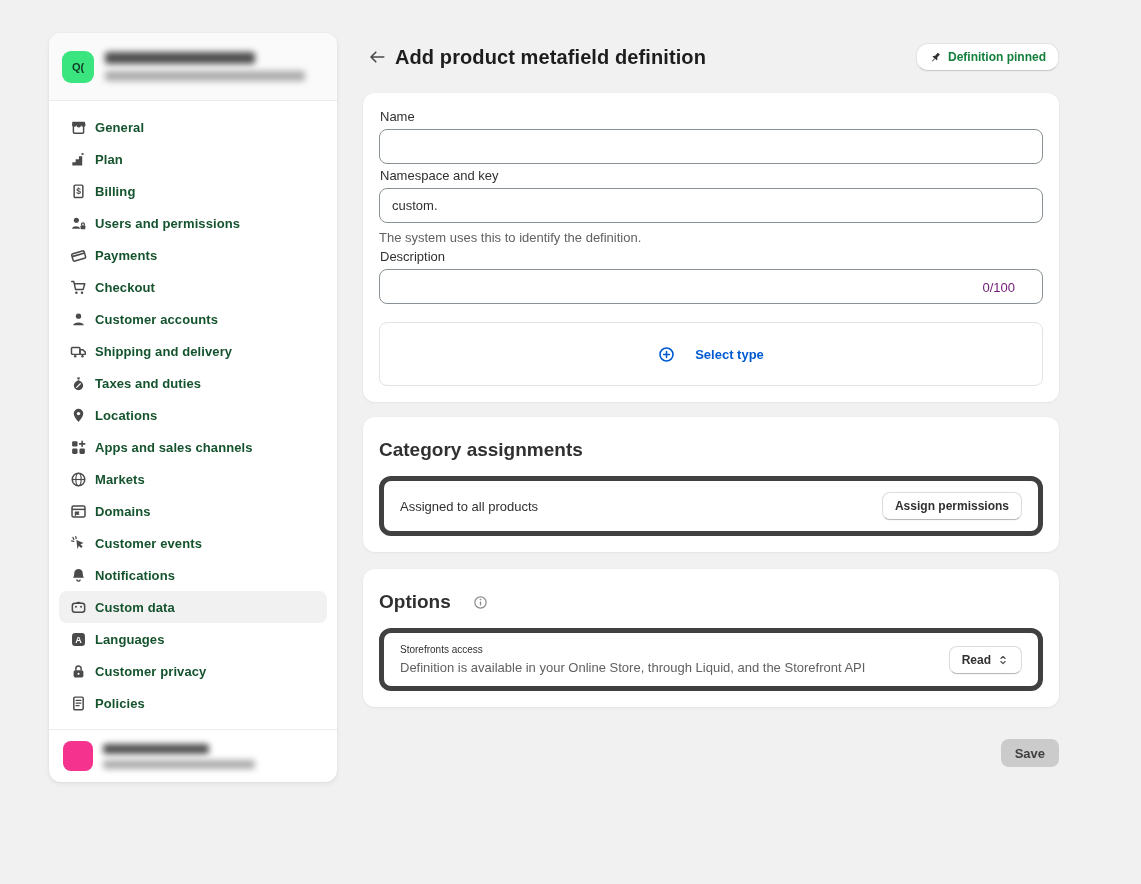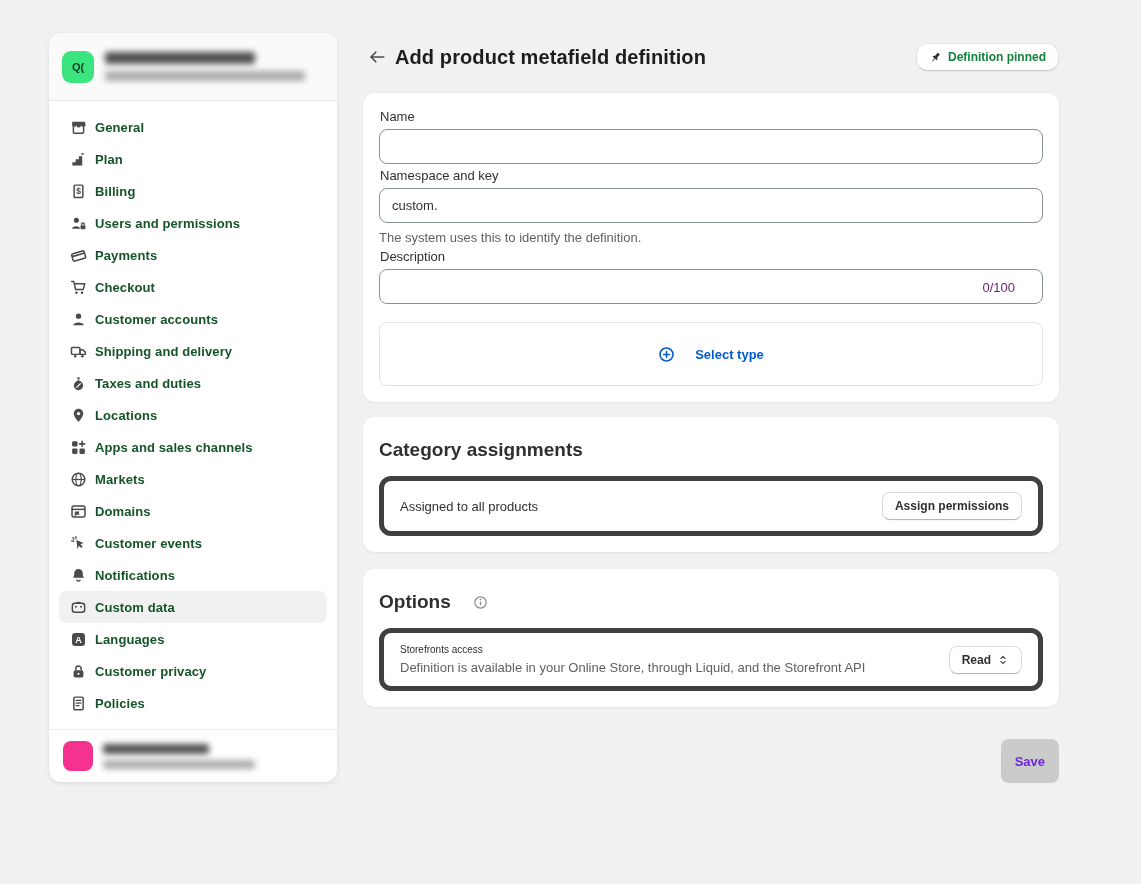--- a/index.html
+++ b/index.html
@@ -108,21 +108,21 @@
     border:1px solid #dcdcdc; border-bottom-color:#b8b8b8; border-radius:8px;
     font-size:12px; font-weight:600; font-family:inherit; cursor:pointer;
     display:flex; align-items:center; gap:6px; white-space:nowrap;
     box-shadow:0 1px 1px rgba(0,0,0,.03);
   }
   .opt-row-title { font-size:10px; color:#303030; }
   .opt-row-desc  { font-size:13px; color:#616161; margin-top:5px; }
 
   .save-row { display:flex; justify-content:flex-end; margin-top:32px; }
   .save-btn {
-    height:44px; padding:0 14px; background:#cbcbcb; color:#6d28d9;
+    height:28px; padding:0 14px; background:#cbcbcb; color:#404040;
     border:none; border-radius:8px; font-size:13px; font-weight:700;
     font-family:inherit; cursor:default;
   }
 </style>
 </head>
 <body>
 
 <aside class="sidebar">
   <div class="sb-header">
     <div class="sb-avatar">Q(</div>

